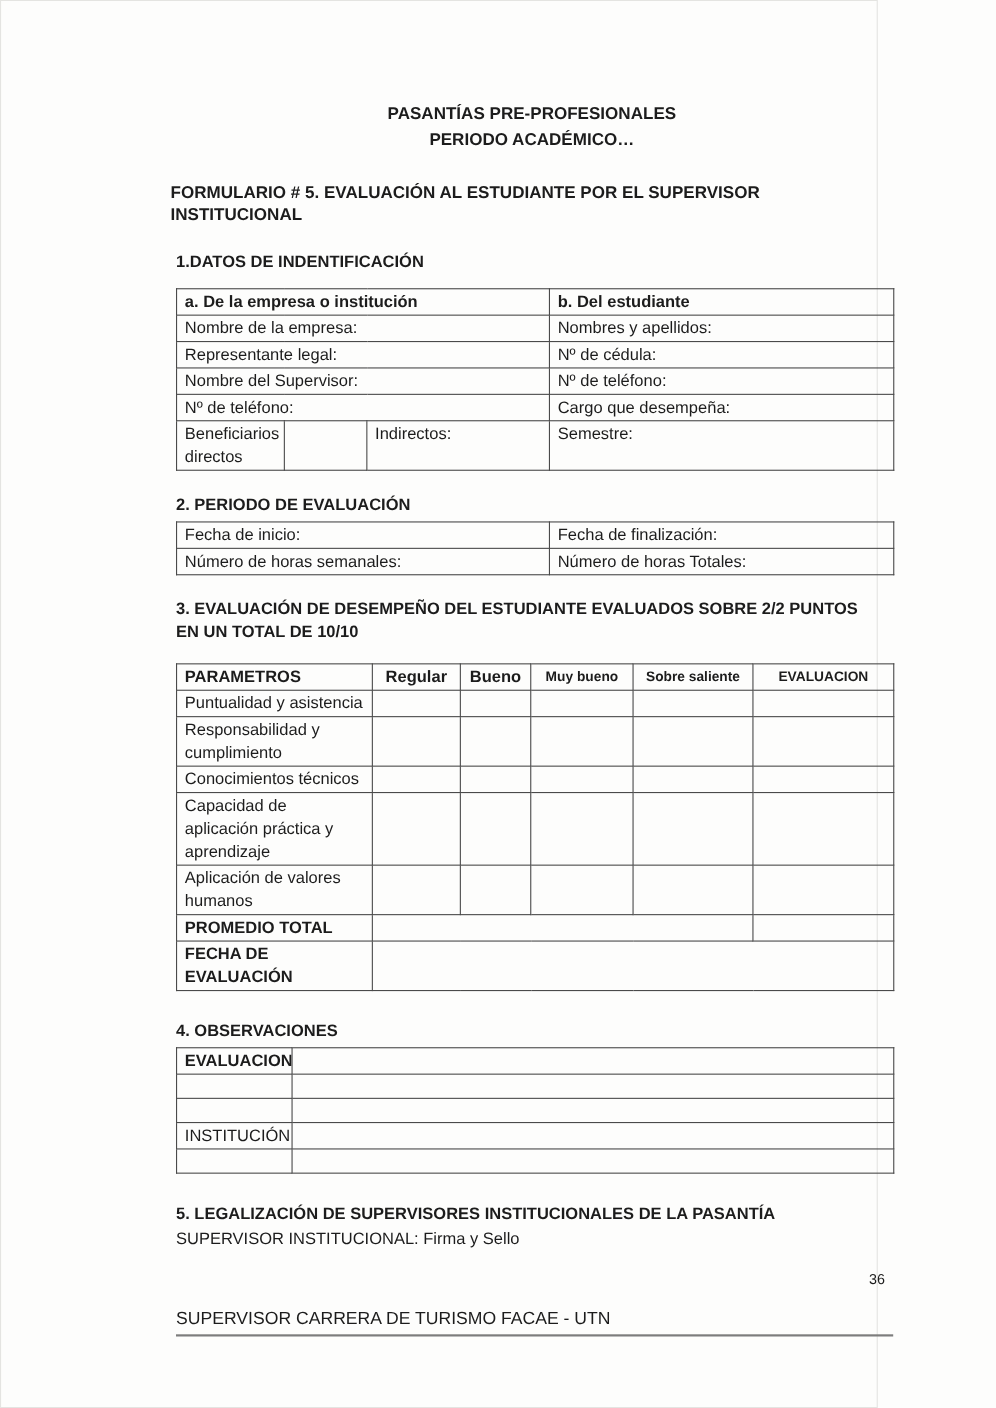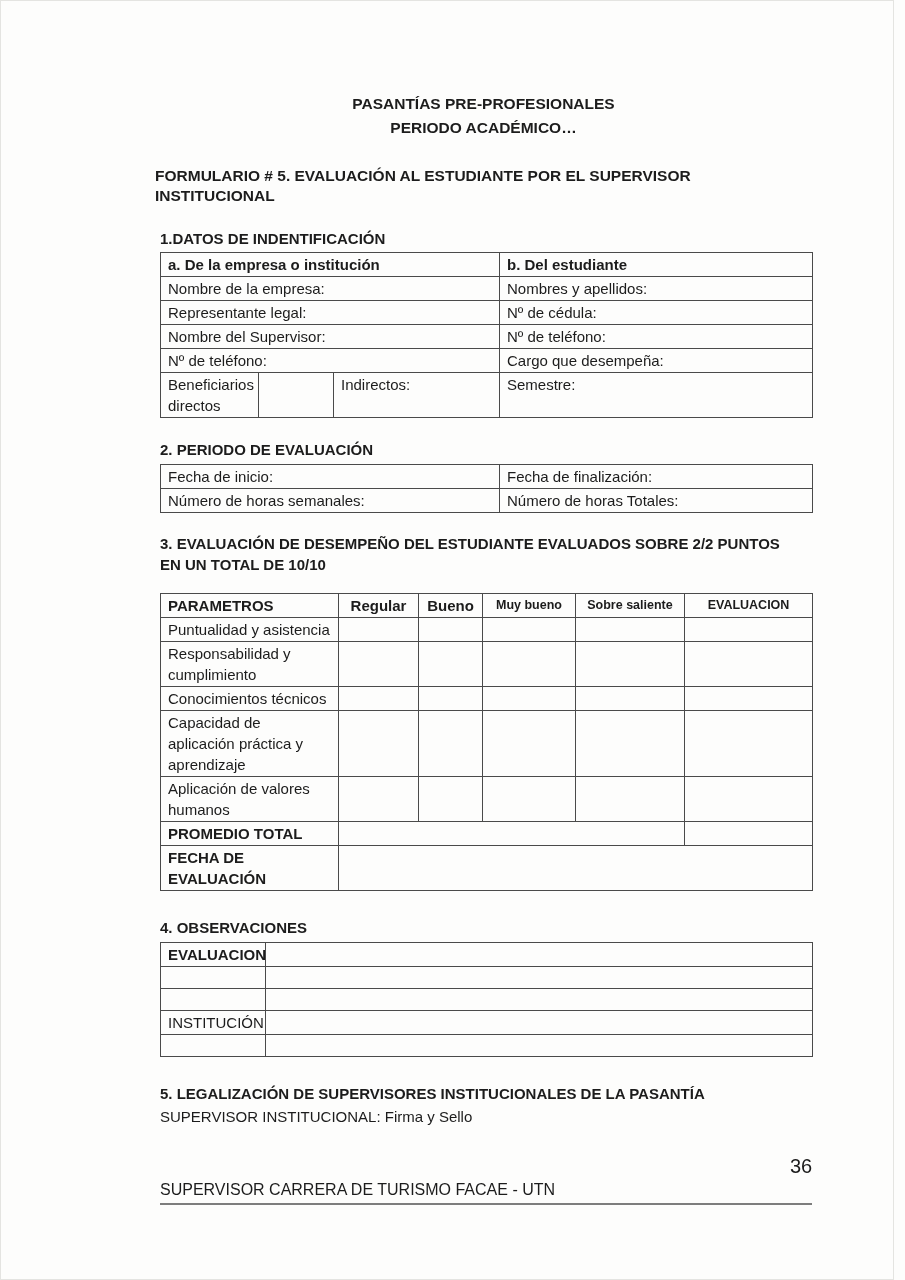--- a/index.html
+++ b/index.html
@@ -6,33 +6,33 @@
   html, body { margin: 0; padding: 0; }
   body {
     width: 905px;
     height: 1280px;
     background: #fdfdfc;
     font-family: "Liberation Sans", "DejaVu Sans", sans-serif;
     color: #1c1c1c;
     position: relative;
   }
   .page {
-    width: 894px;
+    width: 798px;
     height: 1280px;
     padding: 92px 93px 0 155px;
     box-shadow: inset 0 0 0 1px #e4e4e1;
     position: relative;
   }
   .content { width: 657px; }
 
   .doc-title { text-align: center; font-weight: bold; font-size: 15.5px; line-height: 24px; }
   .form-title { font-weight: bold; font-size: 15.5px; margin-top: 26px; line-height: 20px; }
 
   .section-heading { font-weight: bold; font-size: 15px; line-height: 21px; }
-  .s1-heading { margin-top: 22px; margin-left: 5px; margin-bottom: 3px; }
+  .s1-heading { margin-top: 22px; margin-left: 5px; margin-bottom: 13px; }
   .s2-heading { margin-top: 21px; margin-left: 5px; margin-bottom: 4px; }
   .s3-heading { margin-top: 20px; margin-left: 5px; margin-bottom: 18px; width: 640px; }
   .s4-heading { margin-top: 26px; margin-left: 5px; margin-bottom: 4px; }
   .s5-heading { margin-top: 26px; margin-left: 5px; margin-bottom: 2px; }
 
   table {
     border-collapse: collapse;
     table-layout: fixed;
     width: 652px;
     margin-left: 5px;
@@ -60,21 +60,21 @@
     margin-left: 5px;
     width: 652px;
     padding-bottom: 3px;
     border-bottom: 2.4px solid #7d7d7d;
     line-height: 21px;
   }
   .page-number {
     position: absolute;
     top: 1155px;
     left: 790px;
-    font-size: 20px;
+    font-size: 13px;
   }
 </style>
 </head>
 <body>
 
 <div class="page">
   <div class="content">
 
     <div class="doc-title">
       <div>PASANTÍAS PRE-PROFESIONALES</div>

